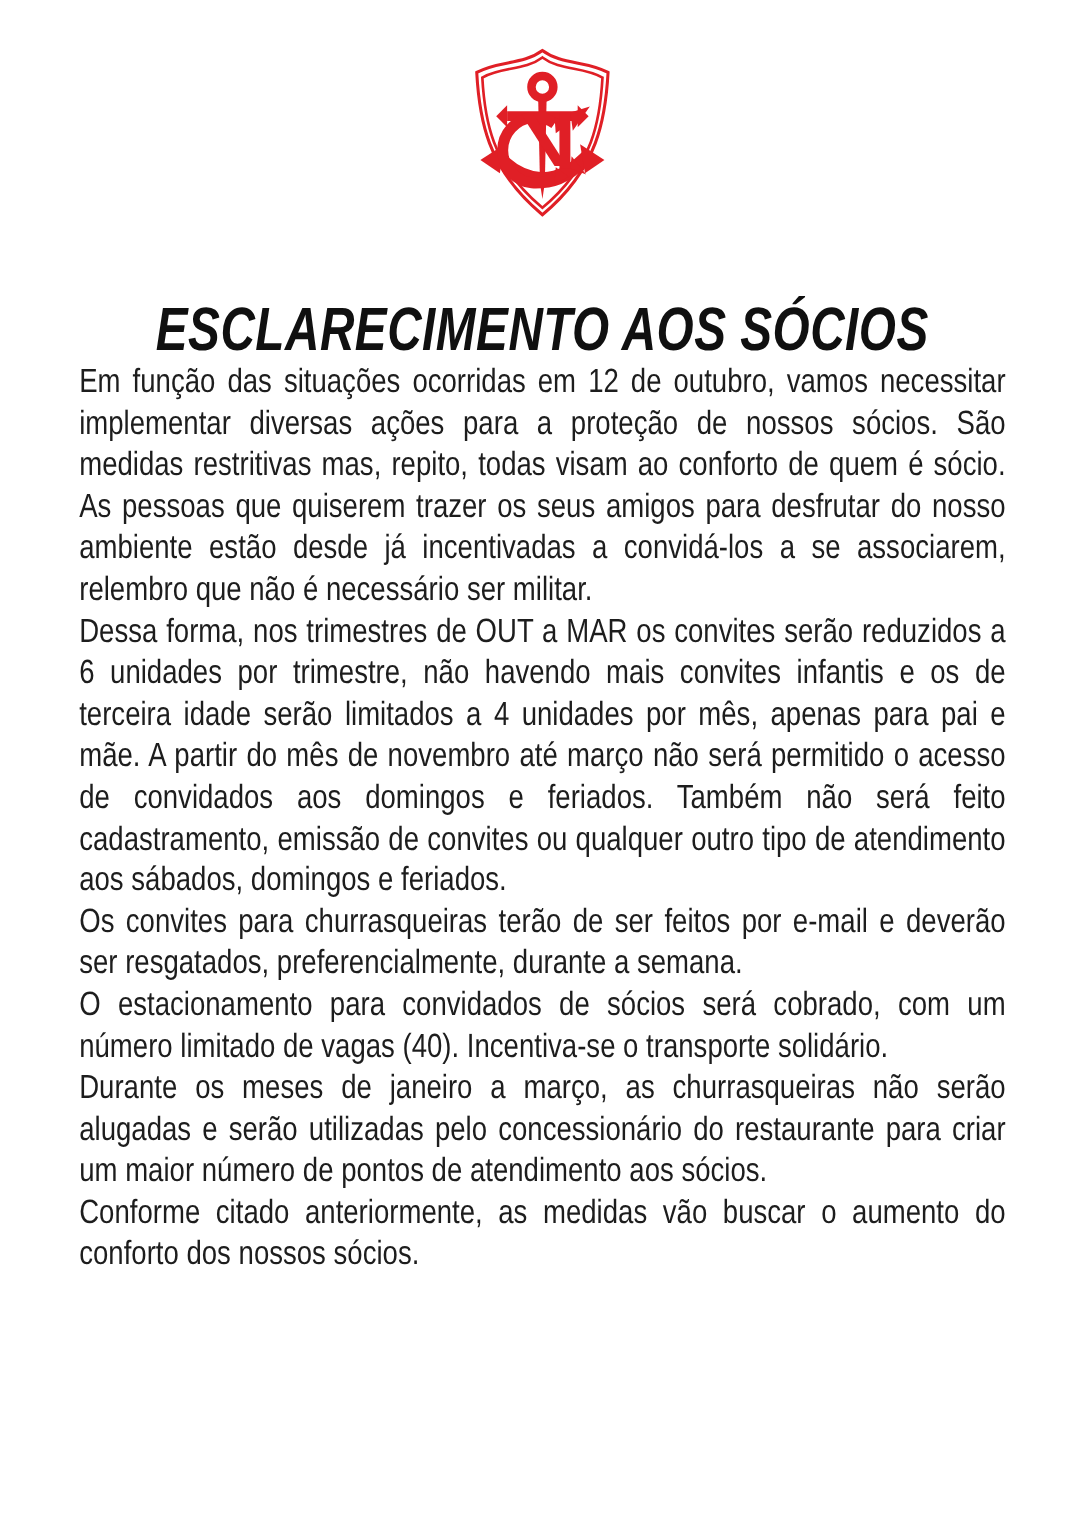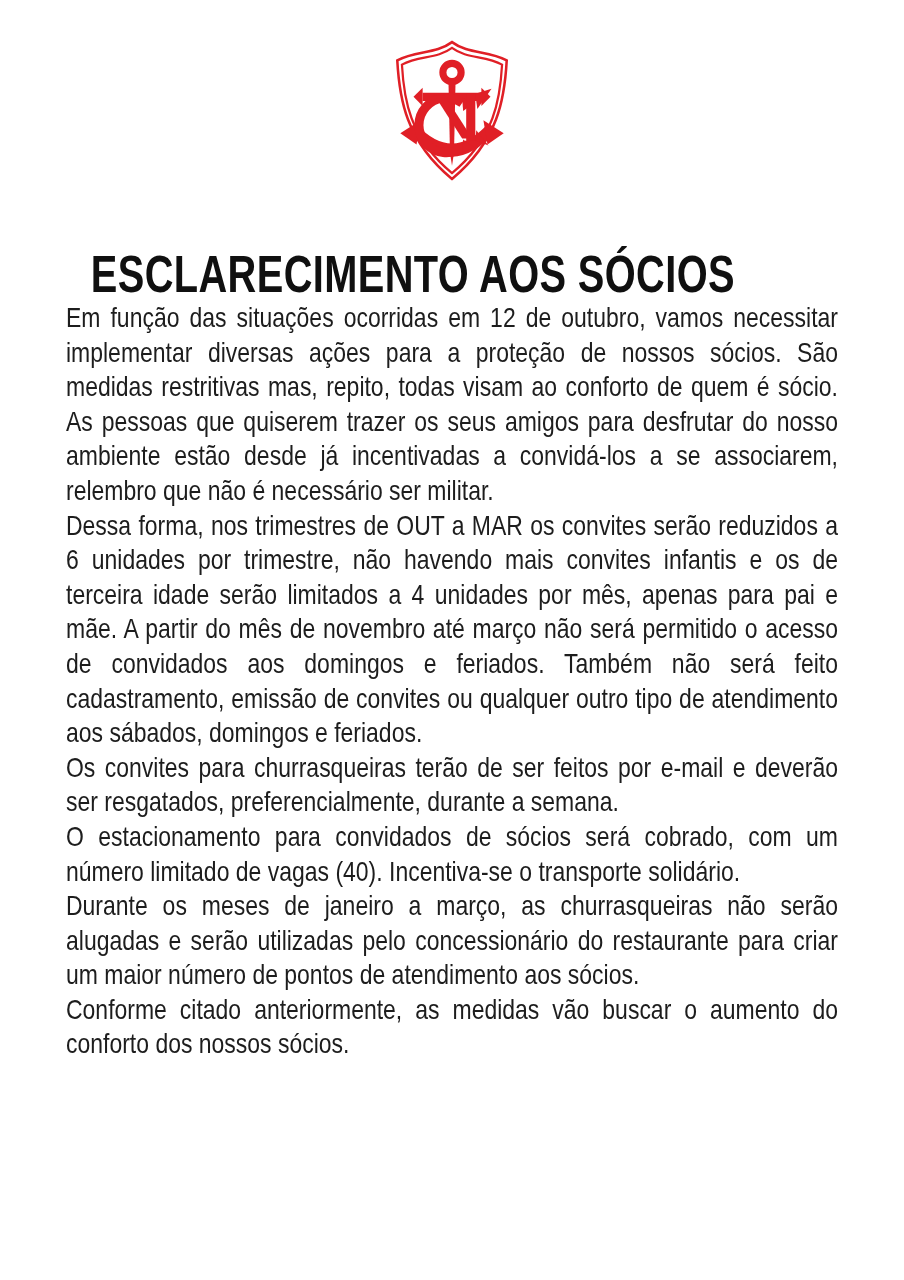--- a/index.html
+++ b/index.html
@@ -2,21 +2,21 @@
 <html><head>
 <meta charset="utf-8">
 <style>
   html,body{margin:0;padding:0;}
   .page{
     width:904px;height:1280px;background:#ffffff;overflow:hidden;
     font-family:"Liberation Sans",sans-serif;
   }
   .logo-row{display:flex;justify-content:center;padding-top:33px;}
   .logo-row svg{color:#e01f26;}
-  .title-row{margin-top:26px;height:62px;}
+  .title-row{text-align:center;margin-top:26px;height:62px;font-style:italic;}
   .title{
     display:inline-block;font-size:51px;font-weight:bold;color:#101010;
     transform:scaleX(0.78);transform-origin:center top;white-space:nowrap;
     letter-spacing:0.5px;
   }
   .body{
     margin:28px 0 0 66px;width:941px;
     transform:scaleX(0.8204);transform-origin:left top;
     color:#1d1d1d;font-size:28px;line-height:34.6px;
   }

